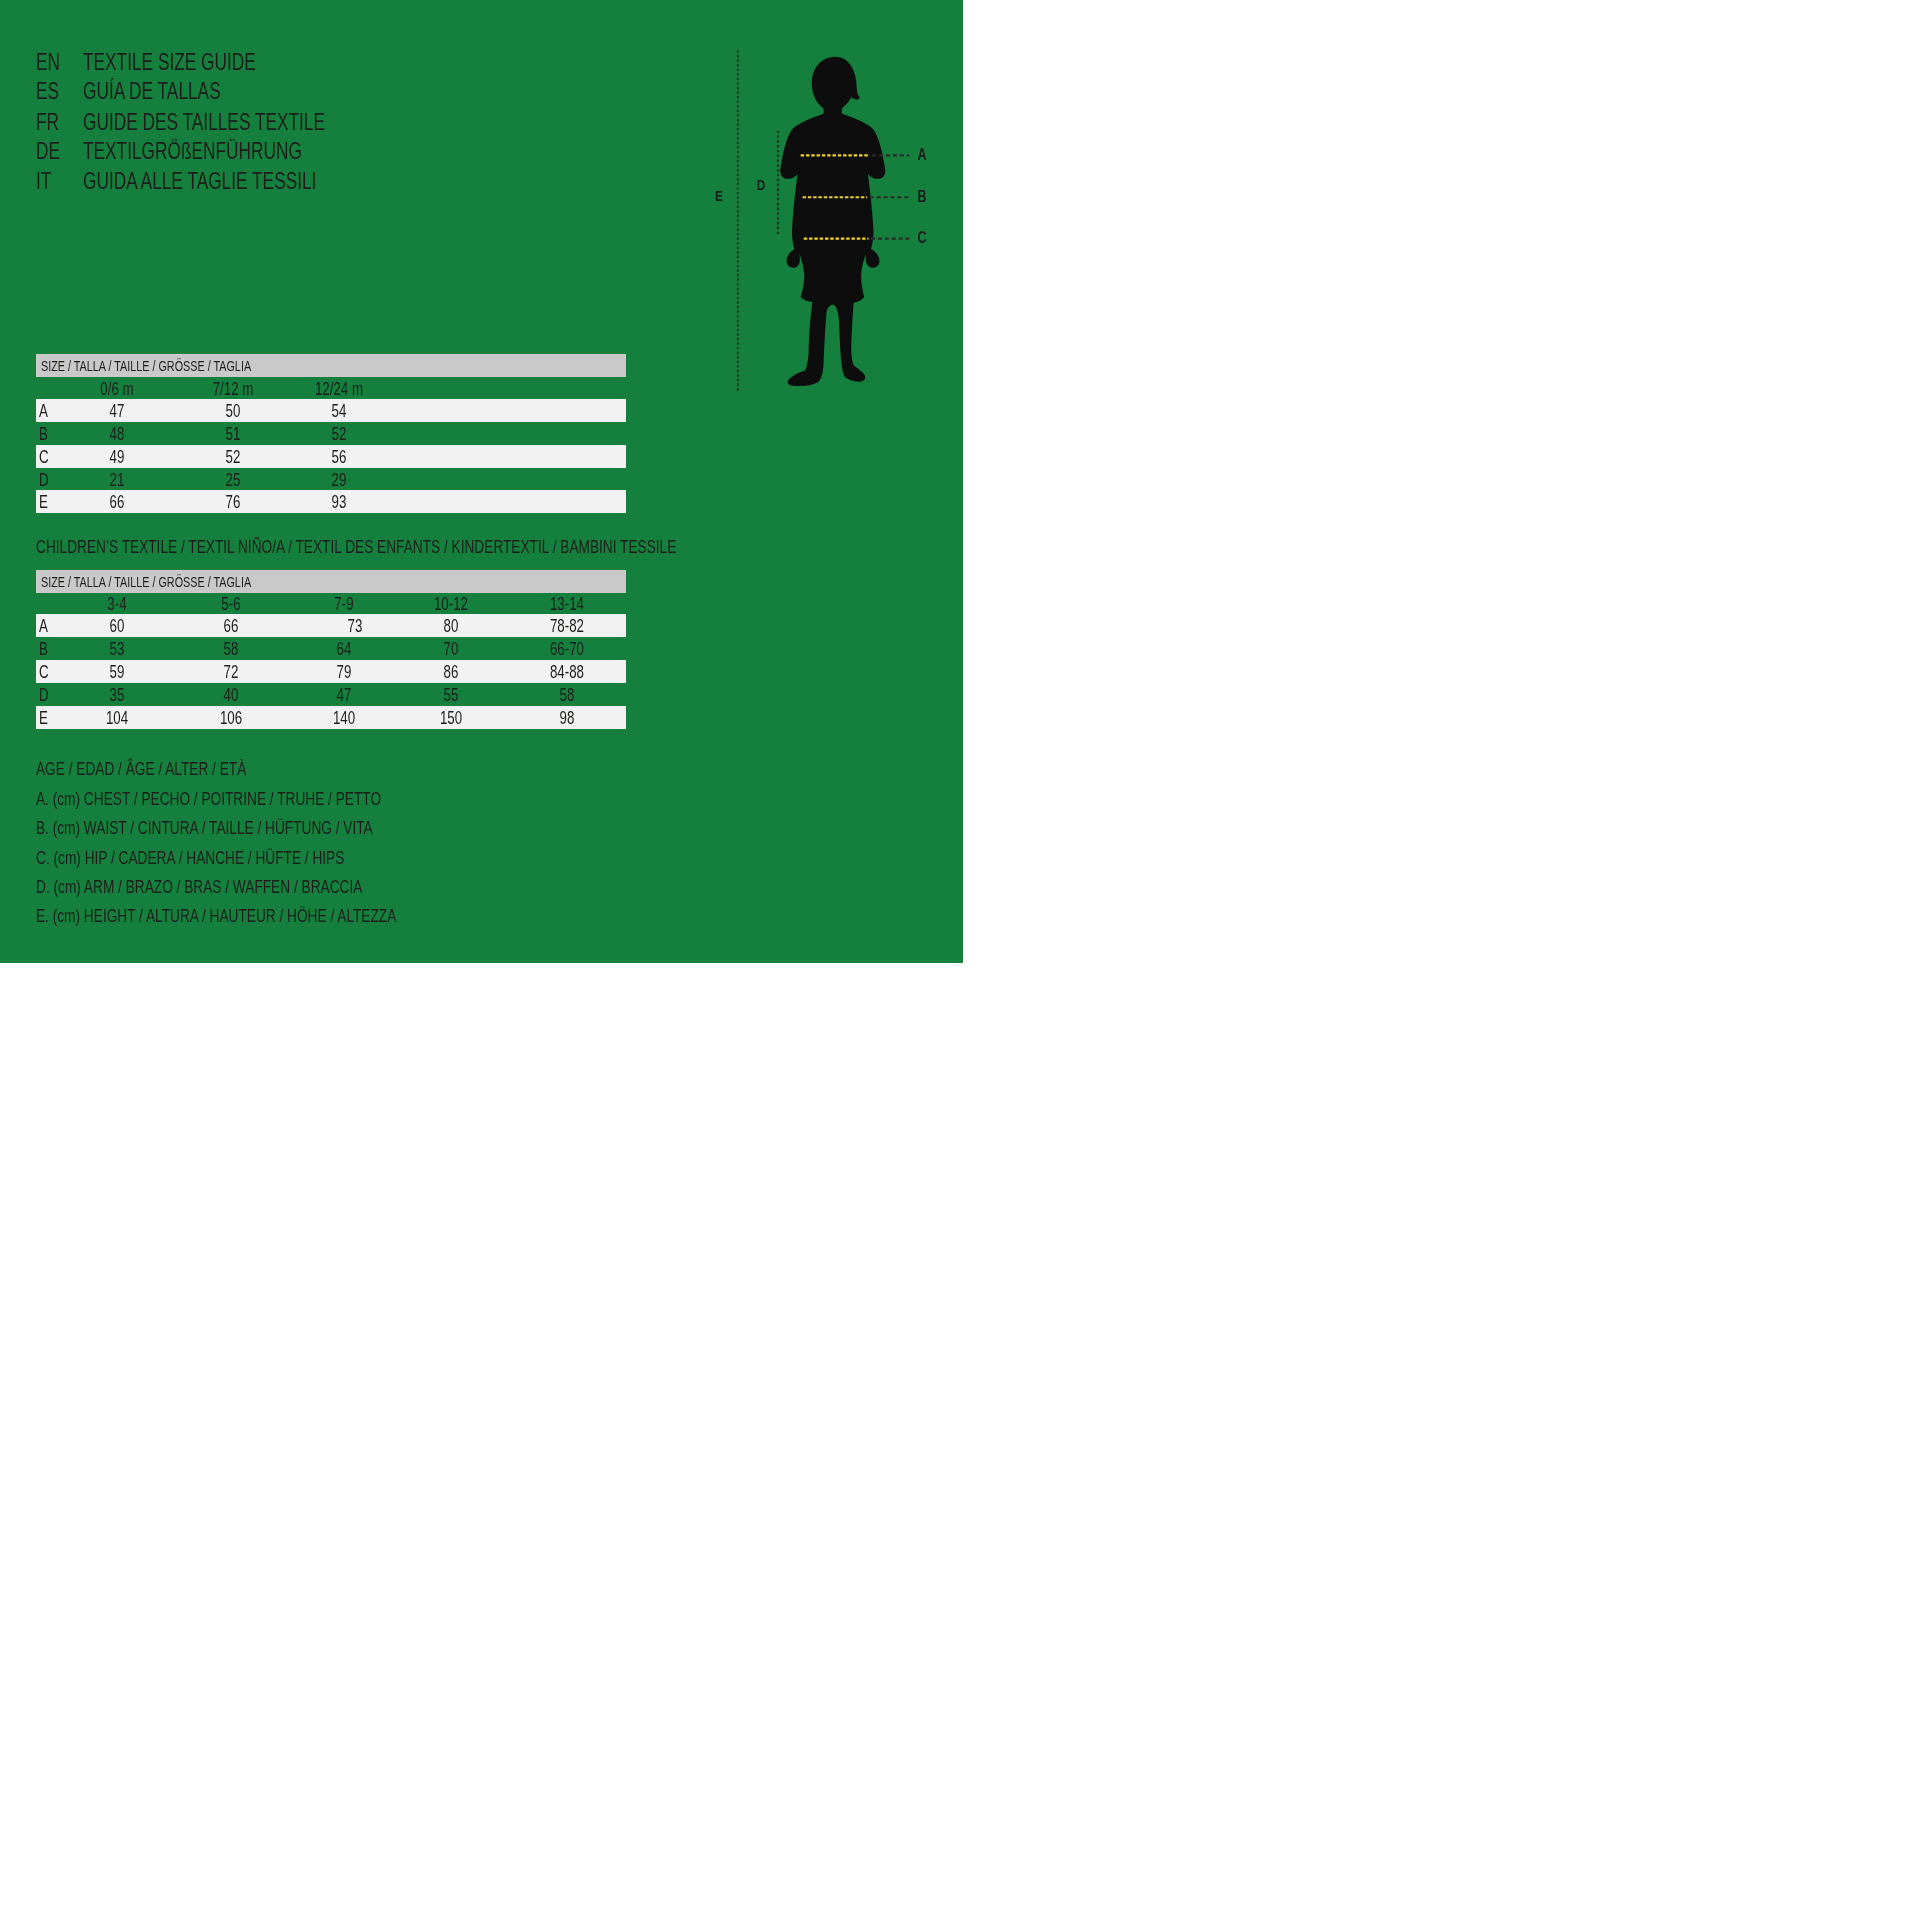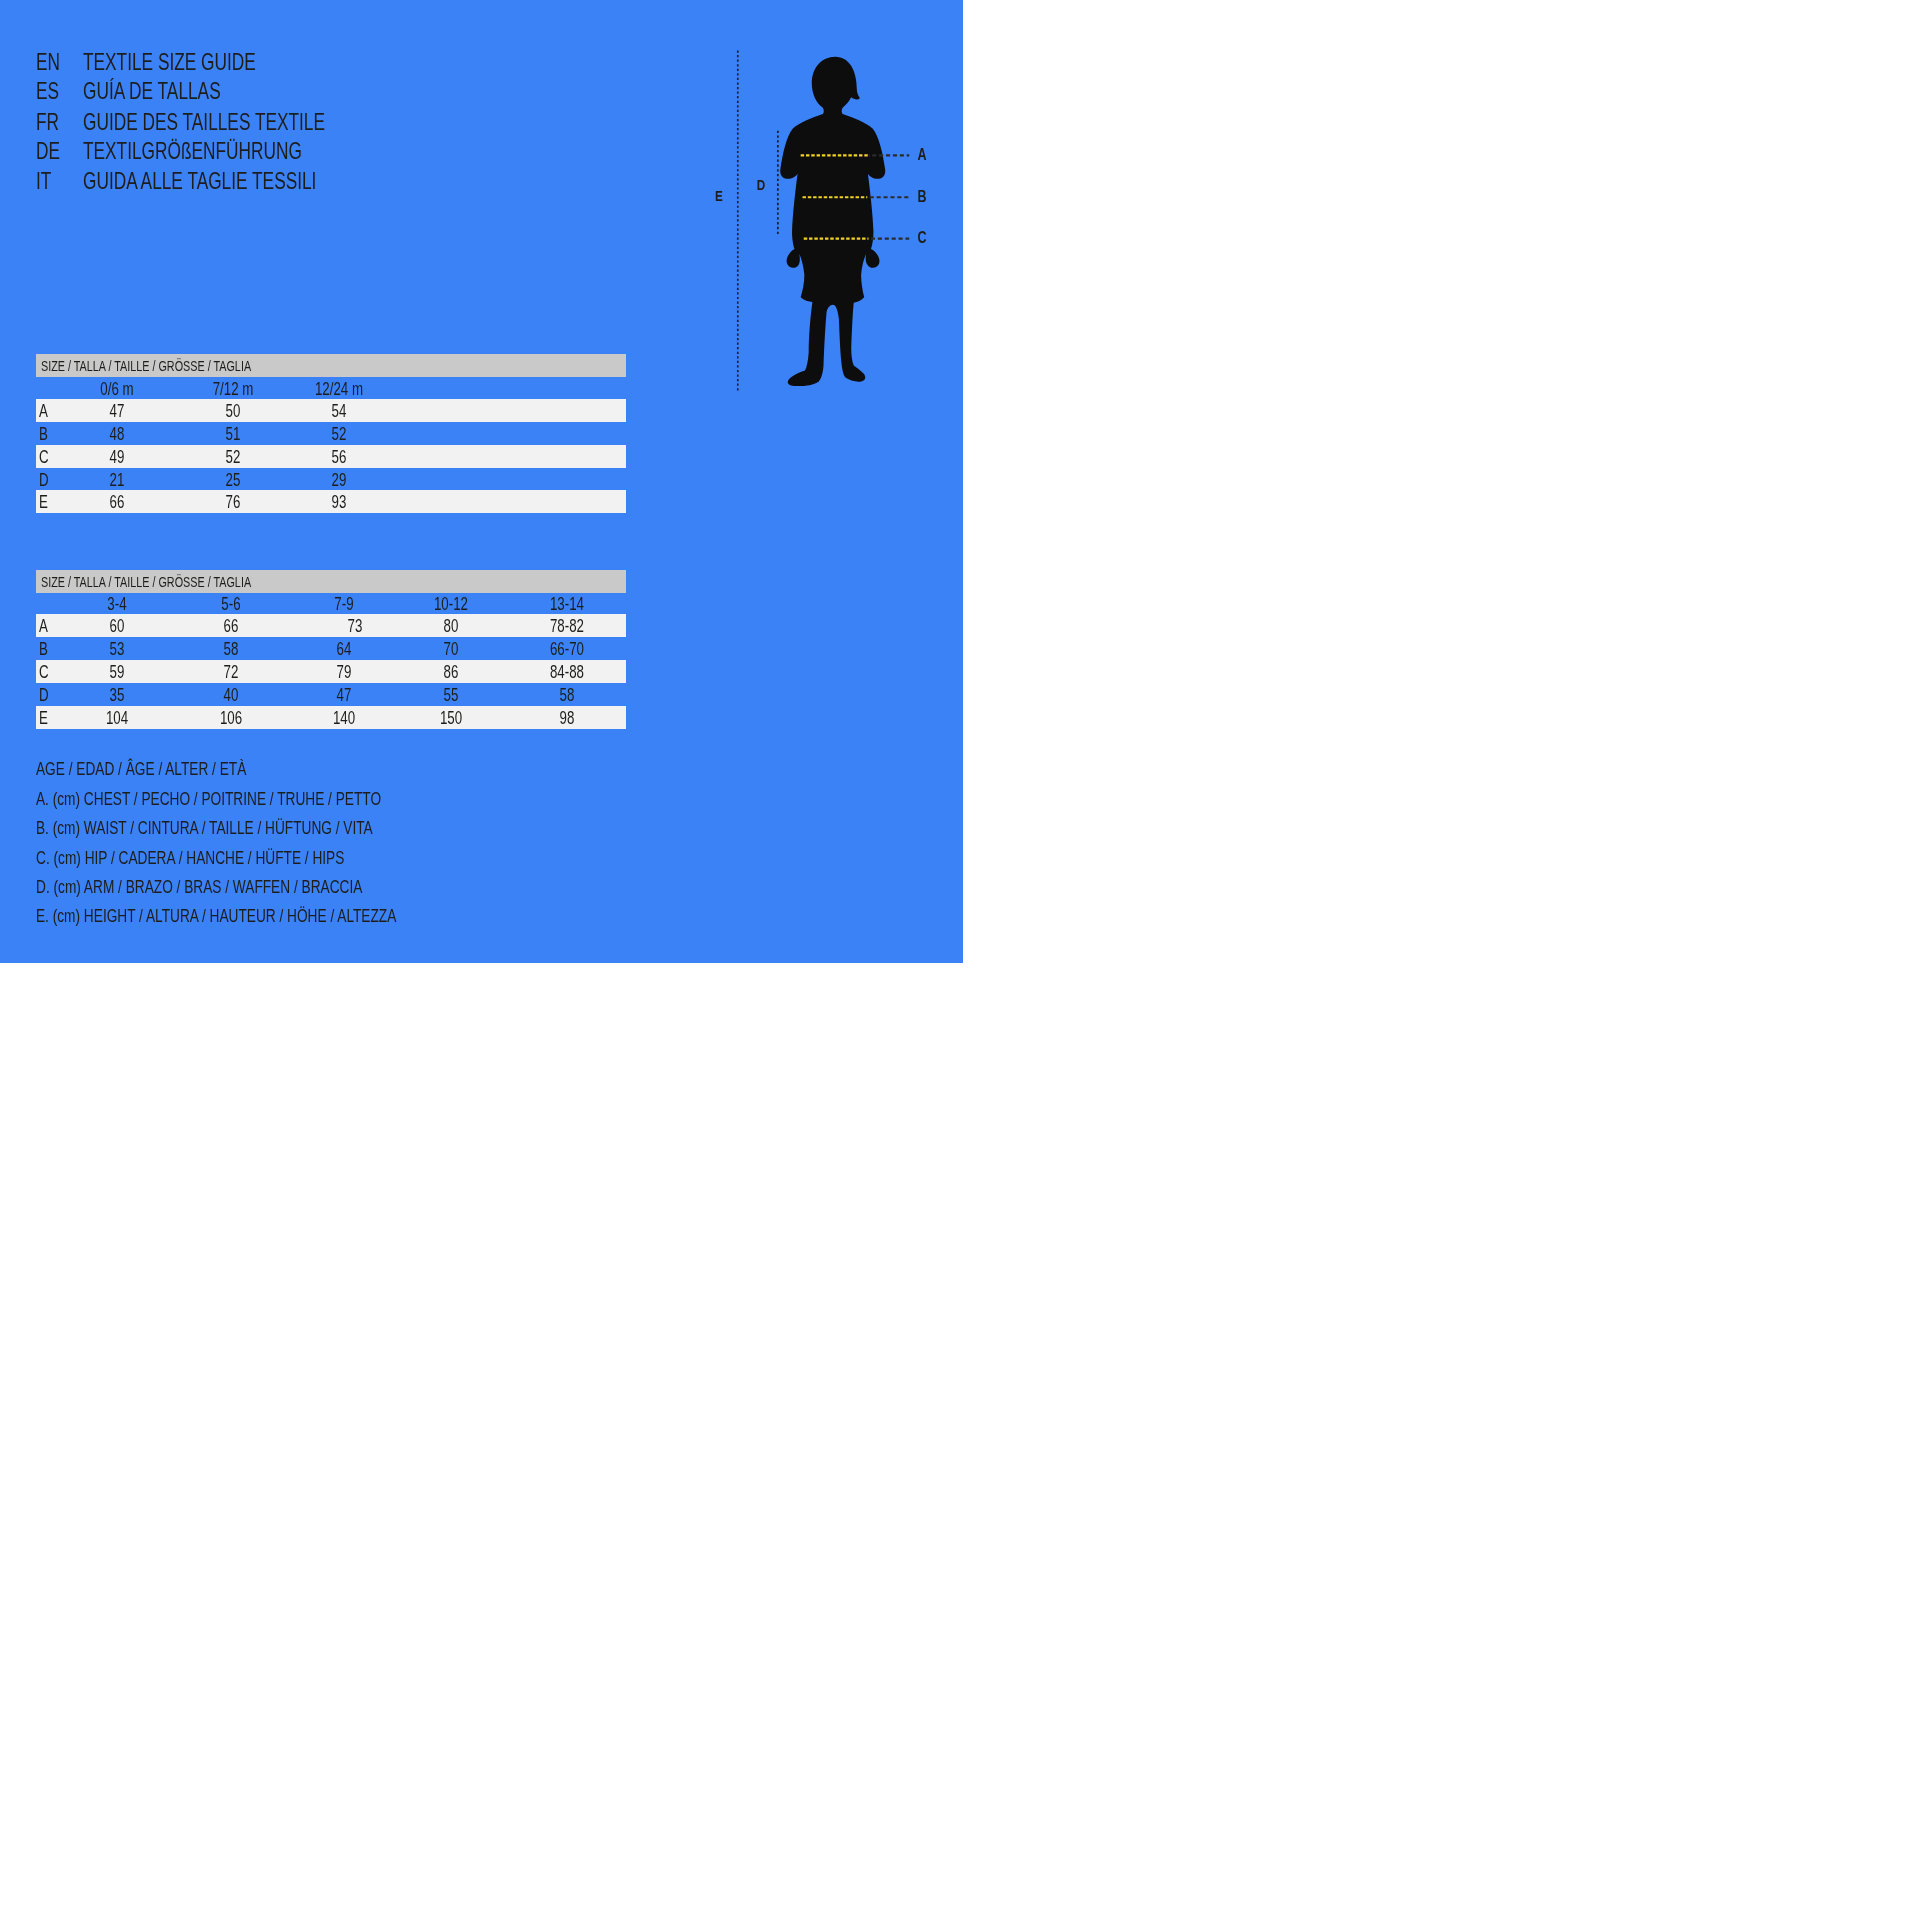--- a/index.html
+++ b/index.html
@@ -1,21 +1,21 @@
 <!DOCTYPE html>
 <html style="--ink: #1d1d1b; --accent-yellow: #f0cf27; --dash-dark: #2b2b2b; --table-header-bg: #c9c9c9; --row-stripe-bg: #f2f2f2; --silhouette: #0d0d0d;font-size:10px"><head>
 <meta charset="utf-8">
 <style>
   html, body { margin:0; padding:0; background:#ffffff; }
   body {
     width:963px; height:963px; position:relative; overflow:hidden;
     font-family:"Liberation Sans", sans-serif;
     color:var(--ink, #1d1d1b);
   }
-  .page { position:absolute; left:0; top:0; width:963px; height:963px; background:#3b82f6;padding-left:44px; }
+  .page { position:absolute; left:0; top:0; width:963px; height:963px; background:#15803d;padding-left:44px; }
 
   
   .cx  { display:inline-block; transform:scaleX(0.72); transform-origin:0 50%; white-space:nowrap; }
   .cxc { display:inline-block; transform:scaleX(0.72); transform-origin:50% 50%; white-space:nowrap; }
 
   
   .lang-row { position:absolute; left:36px; height:30px; line-height:30px; font-size:24px; }
   .lang-code { position:absolute; left:0; top:0; }
   .lang-title { position:absolute; left:47px; top:0; }
 
@@ -224,20 +224,23 @@
         <span class="cxc">66</span>
       </span>
     <span class="cell" style="left:197px">
         <span class="cxc">76</span>
       </span>
     <span class="cell" style="left:303px">
         <span class="cxc">93</span>
       </span>
   </div>
 
+  <div class="section-title" style="top:536px">
+    <span class="cx">CHILDREN’S TEXTILE / TEXTIL NIÑO/A / TEXTIL DES ENFANTS / KINDERTEXTIL / BAMBINI TESSILE</span>
+  </div>
   <div class="size-bar" style="top:570px">
     <span class="cx">SIZE / TALLA / TAILLE / GRÖSSE / TAGLIA</span>
   </div>
   <div class="trow colhead" style="top:593px">
     <span class="cell" style="left:81px">
         <span class="cxc">3-4</span>
       </span>
     <span class="cell" style="left:195px">
         <span class="cxc">5-6</span>
       </span>

